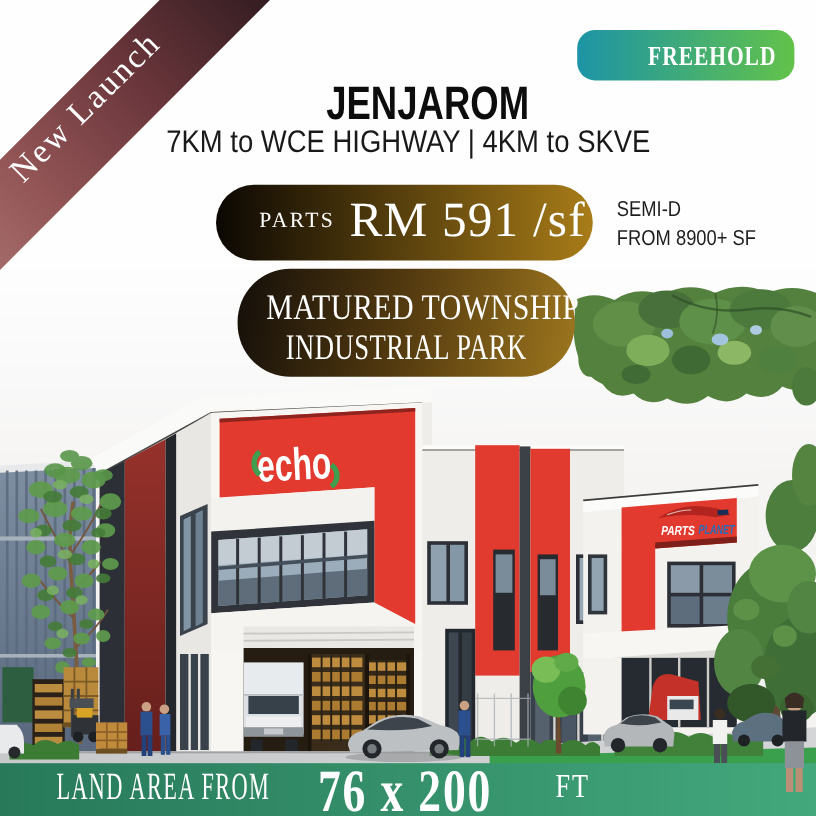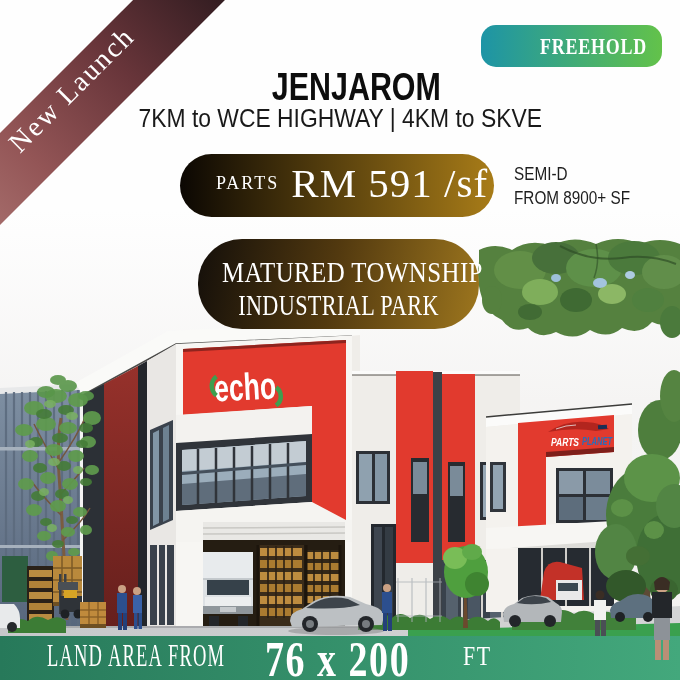--- a/index.html
+++ b/index.html
@@ -468,21 +468,21 @@
 
   <div class="abs" style="left:180px;top:154px;width:314px;height:63px;border-radius:32px;
        background:linear-gradient(to right,#0b0703,#a87c18);
        display:flex;align-items:center;">
     <span style="font-family:'Liberation Serif',serif;font-size:18px;color:#fff;letter-spacing:2px;margin-left:36px;margin-top:-4px;">PARTS</span>
     <span style="font-family:'Liberation Serif',serif;font-size:41px;color:#fff;margin-left:12px;letter-spacing:1px;margin-top:-5px;">RM 591 /sf</span>
   </div>
 
   <div class="abs" style="left:514px;top:162px;font-size:18px;color:#1d1d1d;line-height:24px;transform:scaleX(0.85);transform-origin:left center;">SEMI-D<br>FROM 8900+ SF</div>
 
-  <div class="abs" style="left:198px;top:239px;width:281px;height:90px;border-radius:44px;
+  <div class="abs" style="left:198px;top:224px;width:281px;height:90px;border-radius:44px;
        background:linear-gradient(100deg,#140f0a 0%,#52390f 48%,#9d761e 100%);
        display:flex;flex-direction:column;align-items:flex-start;justify-content:center;padding-top:7px;box-sizing:border-box;">
     <span style="display:block;width:100%;text-align:center;transform:scaleX(0.83);transform-origin:center;font-family:'Liberation Serif',serif;font-size:30px;color:#fff;letter-spacing:0.5px;line-height:33px;white-space:nowrap;">MATURED TOWNSHIP</span>
     <span style="display:block;width:100%;text-align:center;transform:scaleX(0.74);transform-origin:center;font-family:'Liberation Serif',serif;font-size:30px;color:#fff;letter-spacing:0.5px;line-height:33px;white-space:nowrap;">INDUSTRIAL PARK</span>
   </div>
 
   <div class="abs" style="left:0;top:636px;width:680px;height:52px;z-index:2;
        background:linear-gradient(to right,#27795a,#43a87c);">
     <span class="abs" style="left:47px;top:1px;font-family:'Liberation Serif',serif;font-size:32px;color:#fff;letter-spacing:2px;transform:scaleX(0.58);transform-origin:left top;">LAND AREA FROM</span>
     <span class="abs" style="left:265px;top:-6px;font-family:'Liberation Serif',serif;font-weight:bold;font-size:50px;color:#fff;letter-spacing:2px;transform:scaleX(0.76);transform-origin:left top;">76 x 200</span>

